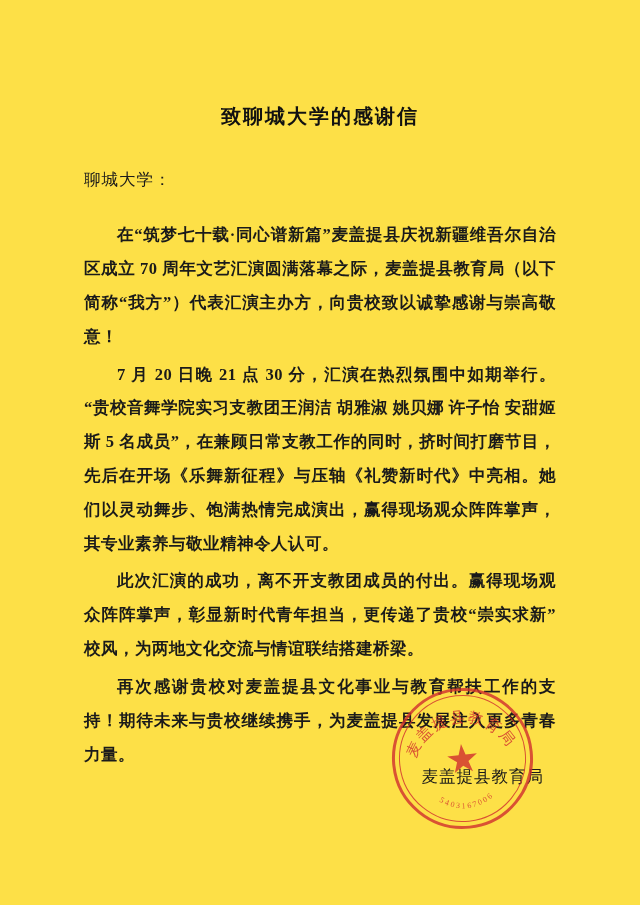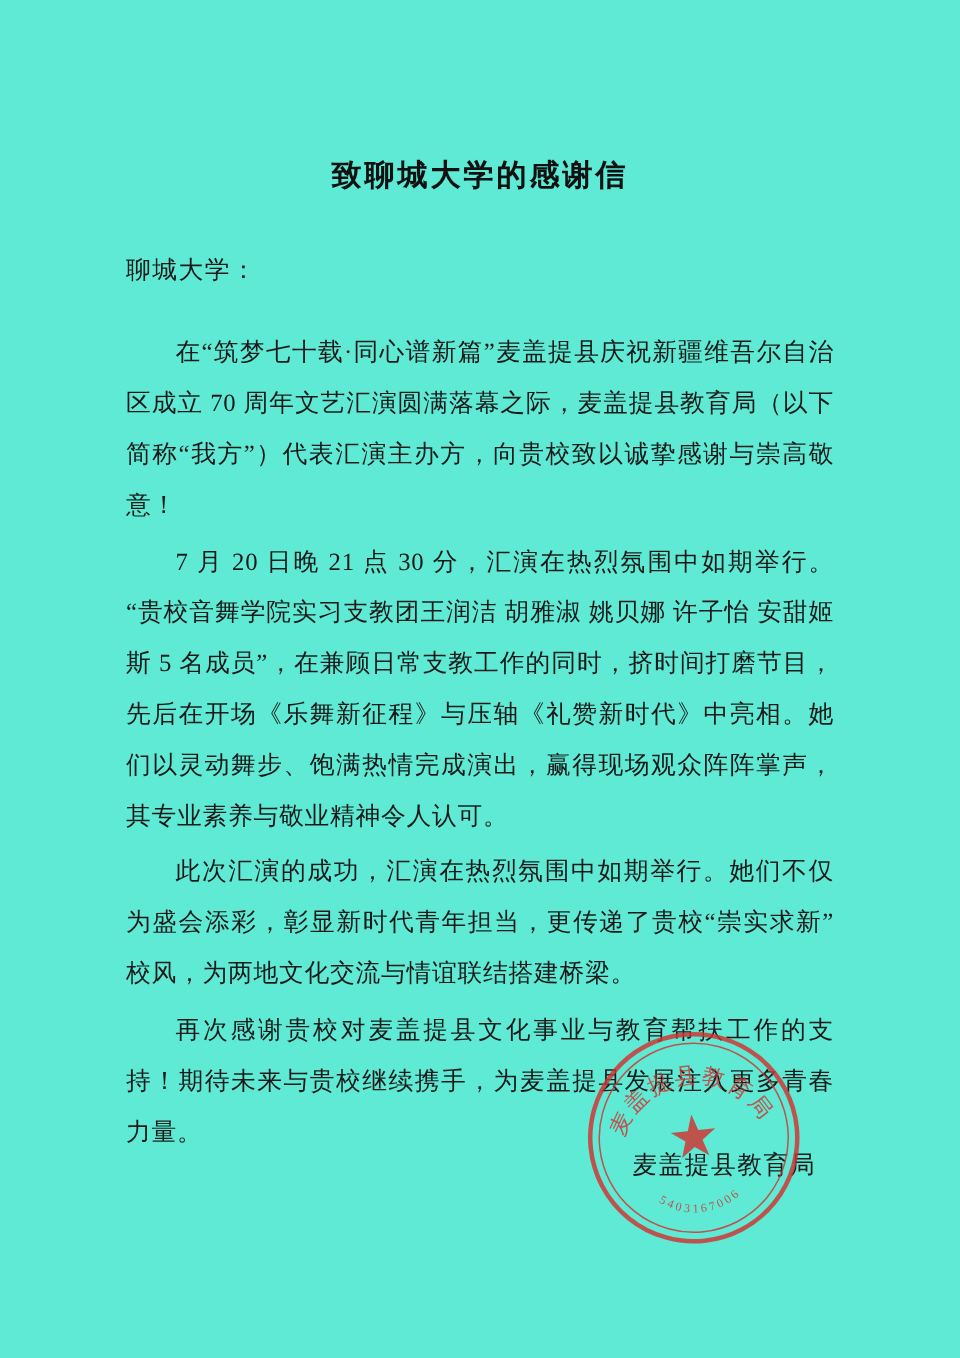--- a/index.html
+++ b/index.html
@@ -12,21 +12,21 @@
     height: 905px;
     position: relative;
     overflow: hidden;
     font-family: "Liberation Serif", "DejaVu Serif", serif;
     color: #1a1a1a;
   }
 
   .page {
     position: absolute;
     inset: 0;
-    background: #5eead4;
+    background: #fde047;
     padding: 0;
   }
 
   .doc-title {
     text-align: center;
     font-size: 20px;
     font-weight: bold;
     letter-spacing: 2px;
     margin-top: 103px;
     color: #111;
@@ -45,20 +45,21 @@
   }
 
   .para {
     font-size: 16.5px;
     line-height: 2.05;
     text-align: justify;
     text-justify: inter-ideograph;
     text-indent: 2em;
     letter-spacing: 0.5px;
     margin: 0 0 4px 0;
+    font-weight: bold;
   }
 
   .signature-area {
     position: absolute;
     right: 86px;
     bottom: 112px;
     text-align: left;
     width: 250px;
   }
   .sign-line {
@@ -115,21 +116,21 @@
 <body>
 
 <div class="page">
 
   <div class="doc-title">致聊城大学的感谢信</div>
 
   <div class="body-block">
     <div class="salutation">聊城大学：</div>
     <p class="para">在“筑梦七十载·同心谱新篇”麦盖提县庆祝新疆维吾尔自治区成立 70 周年文艺汇演圆满落幕之际，麦盖提县教育局（以下简称“我方”）代表汇演主办方，向贵校致以诚挚感谢与崇高敬意！</p>
     <p class="para">7 月 20 日晚 21 点 30 分，汇演在热烈氛围中如期举行。“贵校音舞学院实习支教团王润洁 胡雅淑 姚贝娜 许子怡 安甜姬斯 5 名成员”，在兼顾日常支教工作的同时，挤时间打磨节目，先后在开场《乐舞新征程》与压轴《礼赞新时代》中亮相。她们以灵动舞步、饱满热情完成演出，赢得现场观众阵阵掌声，其专业素养与敬业精神令人认可。</p>
-    <p class="para">此次汇演的成功，汇演在热烈氛围中如期举行。她们不仅为盛会添彩，彰显新时代青年担当，更传递了贵校“崇实求新”校风，为两地文化交流与情谊联结搭建桥梁。</p>
+    <p class="para">此次汇演的成功，离不开支教团成员的付出。赢得现场观众阵阵掌声，彰显新时代青年担当，更传递了贵校“崇实求新”校风，为两地文化交流与情谊联结搭建桥梁。</p>
     <p class="para">再次感谢贵校对麦盖提县文化事业与教育帮扶工作的支持！期待未来与贵校继续携手，为麦盖提县发展注入更多青春力量。</p>
   </div>
 
   <div class="signature-area">
     <div class="sign-line">麦盖提县教育局</div>
   </div>
 
   <div class="seal">
     <svg class="seal-arc" viewBox="0 0 135 135">
       <defs>

